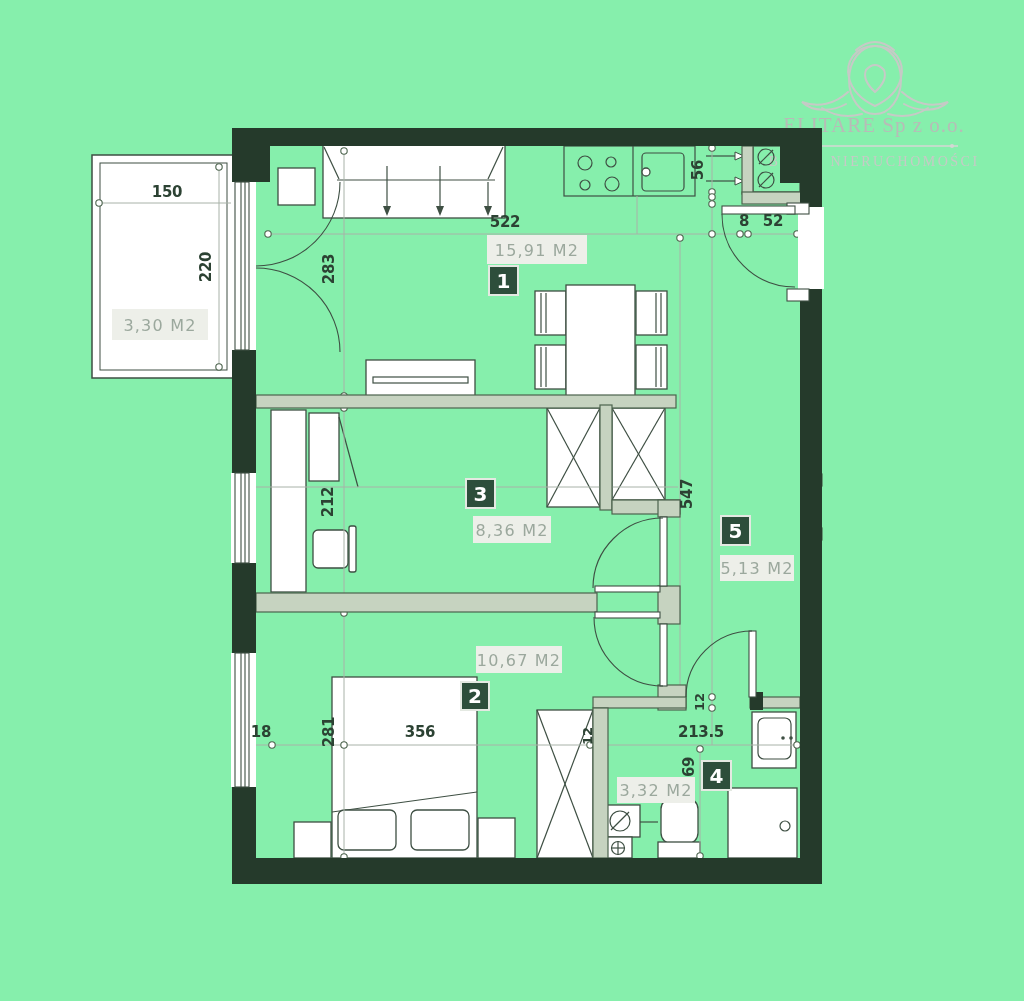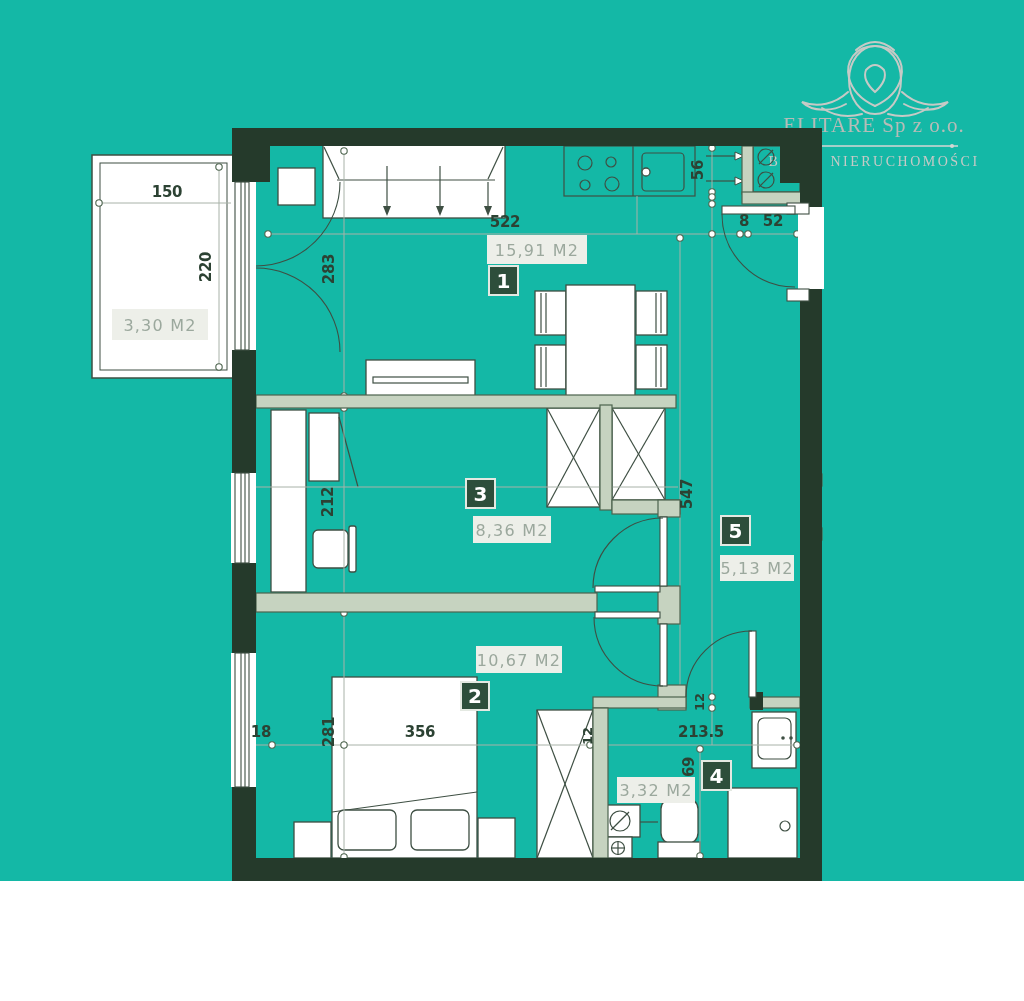--- a/index.html
+++ b/index.html
@@ -1,16 +1,16 @@
 <!DOCTYPE html>
 <html style="--wall_dark: #253a2b; --wall_light: #c6d3c0; --wall_edge: #4c634d; --line: #3e4f43; --ref: #a8b2a8; --dim: #2c4233; --accent: #2d4e3b; --label: #9ba89d; --labelbg: #edefe9; --logo: #b7bcb7; --logo2: #c6cac6;"><head>
 <meta charset="utf-8">
 <style>
   html,body{margin:0;padding:0;background:#fff;}
-  .stage{position:relative;width:1024px;height:881px;background:#14b8a6;overflow:hidden;
+  .stage{position:relative;width:1024px;height:1001px;background:#86efac;overflow:hidden;
          font-family:"DejaVu Sans",sans-serif;}
   svg{position:absolute;left:0;top:0;}
   
   .wd{fill:var(--wall_dark);}
   .wl{fill:var(--wall_light);stroke:var(--wall_edge);stroke-width:1.2;}
   
   .fn{fill:#fff;stroke:var(--line);stroke-width:1.3;}
   .fnl{fill:none;stroke:var(--line);stroke-width:1.2;}
   .arc{fill:none;stroke:var(--line);stroke-width:1.1;}
   .leaf{fill:#fff;stroke:var(--line);stroke-width:1.1;}

